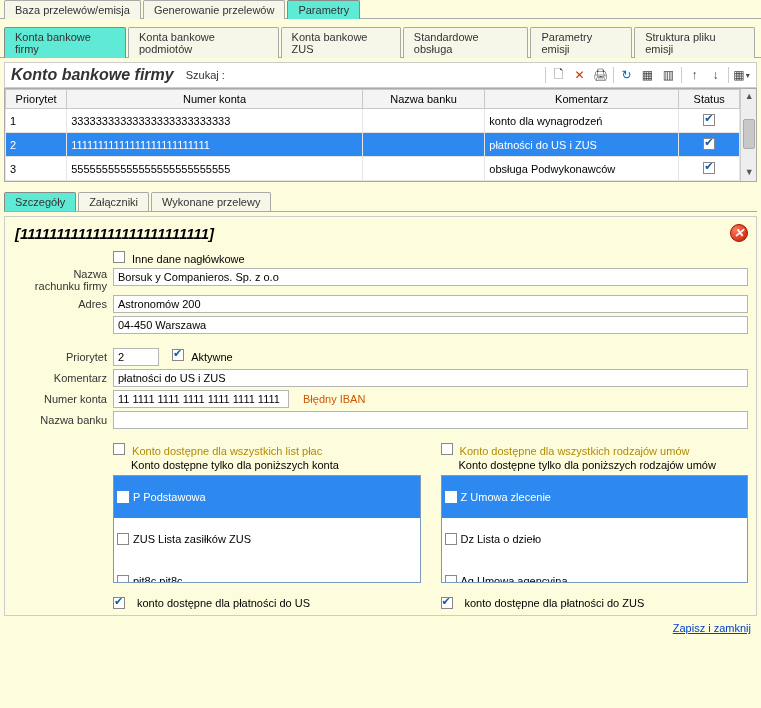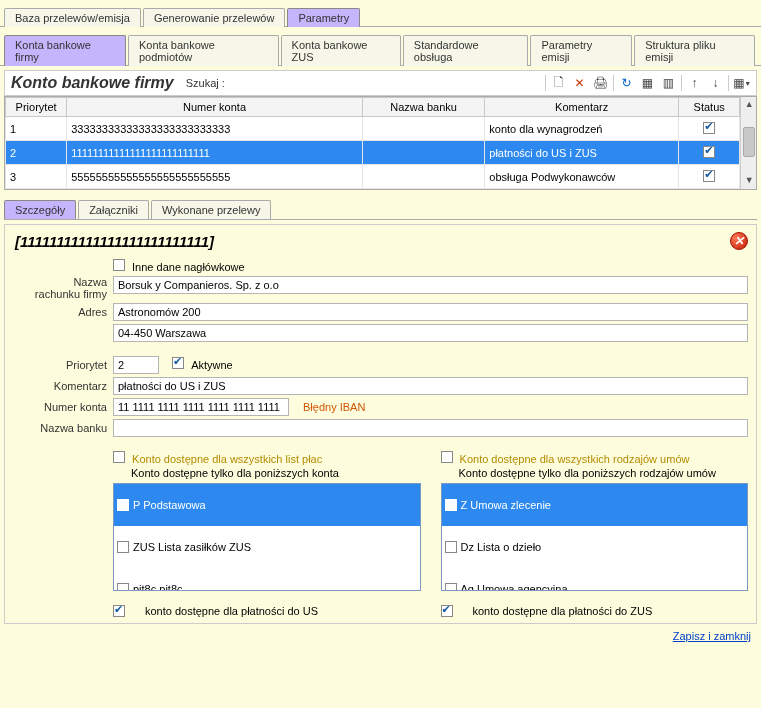--- a/index.html
+++ b/index.html
@@ -11,37 +11,37 @@
     width: 761px;
     height: 708px;
     overflow: hidden;
     color: #000;
   }
   .main-tabs, .sub-tabs, .detail-tabs {
     display: flex;
     align-items: flex-end;
     padding: 0 4px;
   }
-  .main-tabs { background: #fdfdde; padding-top:8px;}
+  .main-tabs { background: #fdfdde; padding-top:0px;}
   .sub-tabs  { background: #fdfdde; padding-top:4px; margin-top:4px;}
   .detail-tabs{ background: #fdfdde; padding-top:4px; margin-top:6px;}
   .tab {
     background: #f7f7e9;
     border: 1px solid #a9a9a9;
     border-bottom: none;
     padding: 3px 10px 3px 10px;
     margin-right: 2px;
     border-radius: 2px 2px 0 0;
     font-size: 11px;
     color: #333;
     cursor: pointer;
     position: relative;
   }
   .tab.active {
-    background: #c4b5fd;
+    background: #5eead4;
     font-weight: normal;
     border-color:#888;
     z-index:2;
   }
   .tab-strip-border {
     border-bottom: 1px solid #a9a9a9;
     margin-top:-1px;
   }
   .title-bar {
     display: flex;
@@ -156,21 +156,21 @@
   .list-title1 { color:#b38b00; margin-bottom:2px;}
   .list-title2 { margin-bottom:4px;}
   .listbox {
     border:1px solid #7a9ac0; background:#fff; height:108px;
     overflow:hidden;
   }
   .listbox .row { display:flex; align-items:center; padding:15px 3px; gap:4px;}
   .listbox .row.sel { background:#2d89ef; color:#fff; }
   .listbox .row.sel .chk { border-color:#fff; }
   .bottom-checks { display:flex; gap:20px; margin-top:14px;}
-  .bottom-checks .col { flex:1; display:flex; align-items:center; gap:20px;}
+  .bottom-checks .col { flex:1; display:flex; align-items:center; gap:12px;}
   .save-link {
     text-align:right; padding:6px 10px 0 0;
     color:#0040c8; text-decoration:underline; cursor:pointer;
     font-size:11px;
   }
   .spacer { height:8px; }
 </style>
 </head>
 <body>
 

